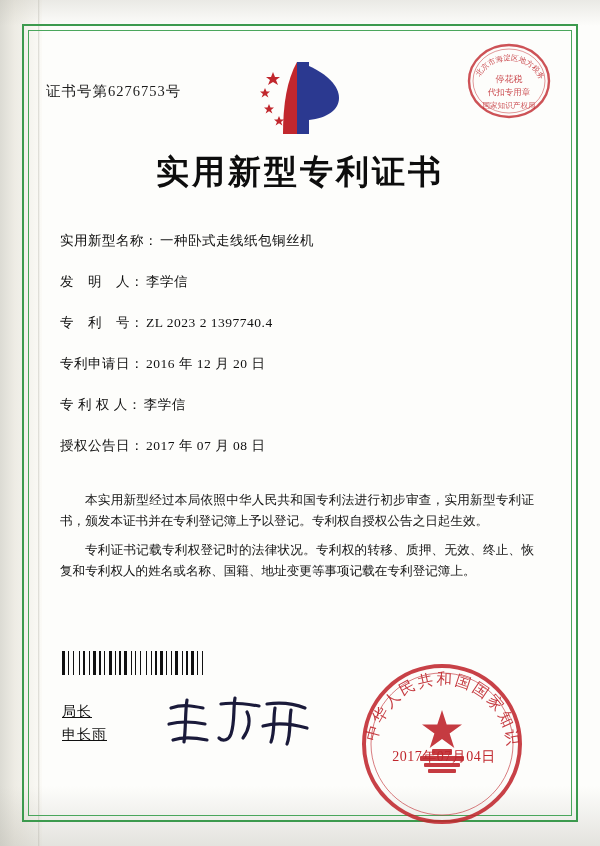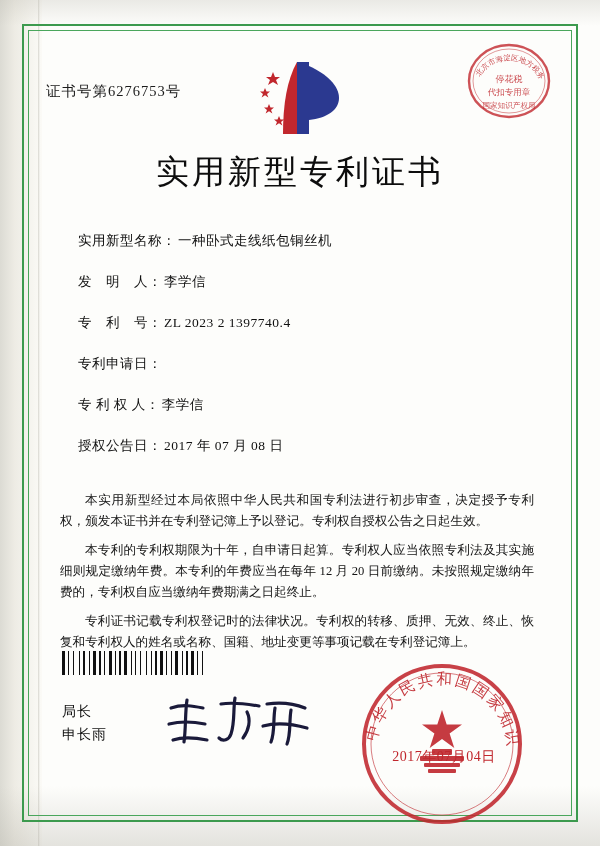--- a/index.html
+++ b/index.html
@@ -90,21 +90,21 @@
     width: 86px; height: 86px;
   }
 
   
   .title {
     position: absolute;
     left: 0; top: 150px;
     width: 600px;
     text-align: center;
     font-size: 33px;
-    font-weight: normal;
+    font-weight: bold;
     letter-spacing: 3px;
     color: #0d0d0d;
     font-family: "DejaVu Serif", "Liberation Serif", serif;
   }
 
   
   .fields {
     position: absolute;
     left: 60px; top: 232px;
     width: 470px;
@@ -112,21 +112,20 @@
   .field-row {
     display: flex;
     align-items: baseline;
     margin-bottom: 23px;
     font-size: 13.5px;
     color: #111;
     white-space: nowrap;
   }
   .field-label {
     letter-spacing: .5px;
-    margin-left: 18px;
   }
   .field-value {
     letter-spacing: .5px;
     margin-left: 2px;
   }
 
   
   .body-text {
     position: absolute;
     left: 60px; top: 490px;
@@ -156,20 +155,21 @@
   }
 
   
   .sig-block {
     position: absolute;
     left: 62px; top: 700px;
     font-size: 14px;
     line-height: 23px;
     color: #111;
     letter-spacing: 1px;
+    text-decoration: underline;
   }
   .handwriting {
     position: absolute;
     left: 163px; top: 694px;
     width: 150px; height: 58px;
   }
 
   
   .seal-main {
     position: absolute;
@@ -252,34 +252,34 @@
     <div class="field-row">
       <span class="field-label">发　明　人：</span>
       <span class="field-value">李学信</span>
     </div>
     <div class="field-row">
       <span class="field-label">专　利　号：</span>
       <span class="field-value">ZL 2023 2 1397740.4</span>
     </div>
     <div class="field-row">
       <span class="field-label">专利申请日：</span>
+      <span class="field-value">2016 年 12 月 20 日</span>
     </div>
     <div class="field-row">
       <span class="field-label">专 利 权 人：</span>
       <span class="field-value">李学信</span>
     </div>
     <div class="field-row">
       <span class="field-label">授权公告日：</span>
       <span class="field-value">2017 年 07 月 08 日</span>
     </div>
   </div>
 
   <div class="body-text">
-    <p>本实用新型经过本局依照中华人民共和国专利法进行初步审查，决定授予专利权，颁发本证书并在专利登记簿上予以登记。专利权自授权公告之日起生效。</p>
-    <p>本专利的专利权期限为十年，自申请日起算。专利权人应当依照专利法及其实施细则规定缴纳年费。本专利的年费应当在每年 12 月 20 日前缴纳。未按照规定缴纳年费的，专利权自应当缴纳年费期满之日起终止。</p>
+    <p>本实用新型经过本局依照中华人民共和国专利法进行初步审查，实用新型专利证书，颁发本证书并在专利登记簿上予以登记。专利权自授权公告之日起生效。</p>
     <p>专利证书记载专利权登记时的法律状况。专利权的转移、质押、无效、终止、恢复和专利权人的姓名或名称、国籍、地址变更等事项记载在专利登记簿上。</p>
   </div>
 
   <div class="barcode" id="barcode">
       <i style="width:3px;background:#111;margin-right:1px"></i>
       <i style="width:1px;background:transparent;margin-right:1px"></i>
       <i style="width:1px;background:#111;margin-right:1px"></i>
       <i style="width:2px;background:transparent;margin-right:1px"></i>
       <i style="width:1px;background:#111;margin-right:1px"></i>
       <i style="width:3px;background:transparent;margin-right:1px"></i>

